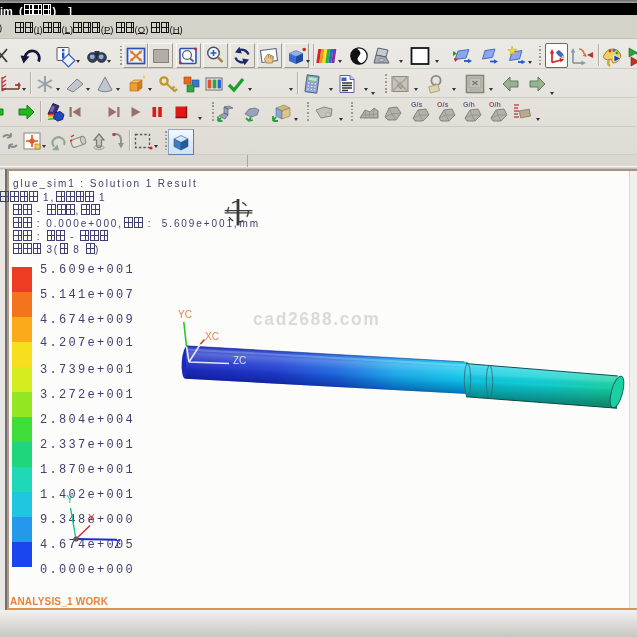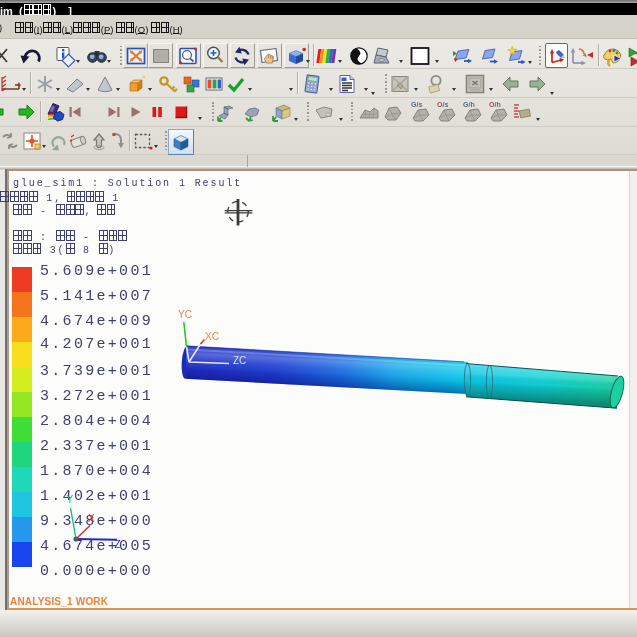--- a/index.html
+++ b/index.html
@@ -8,22 +8,22 @@
 .cj:before{content:"";position:absolute;left:0;right:0;top:4px;border-top:1px solid currentColor}
 .cj:after{content:"";position:absolute;top:0;bottom:0;left:4px;border-left:1px solid currentColor}
 .ck{display:inline-block;width:6.8px;height:8.5px;border:1px solid currentColor;margin:0 .4px;vertical-align:-.5px;position:relative}
 .ck:before{content:"";position:absolute;left:0;right:0;top:3.5px;border-top:1px solid currentColor}
 .ck:after{content:"";position:absolute;top:0;bottom:0;left:3.2px;border-left:1px solid currentColor}
 .mi{position:absolute;top:21.5px;font-size:9.5px;color:#111;white-space:nowrap}
 .ic{position:absolute;width:24px;height:24px}
 .dd{position:absolute;width:0;height:0;border-left:2.6px solid transparent;border-right:2.6px solid transparent;border-top:3.5px solid #333}
 .sep{position:absolute;width:1px;background:#b3b0a9;border-right:1px solid #f2f0ec}
 .hdl{position:absolute;width:2px;background-image:repeating-linear-gradient(#9a978f 0 1.5px,transparent 1.5px 3.5px)}
-.mono{font-family:Liberation Mono, monospace;color:#3f3f70;font-size:10px;white-space:nowrap;letter-spacing:1.9px}
-.leg{position:absolute;left:40px;font-family:"Liberation Mono",monospace;color:#3f3f70;font-size:15px;letter-spacing:2.3px;white-space:nowrap}
+.mono{font-family:Liberation Sans, sans-serif;color:#3f3f70;font-size:10px;white-space:nowrap;letter-spacing:1.9px}
+.leg{position:absolute;left:40px;font-family:"Liberation Mono",monospace;color:#3f3f70;font-size:12px;letter-spacing:2.3px;white-space:nowrap}
 .btn{position:absolute;width:25px;height:25px;background:#e7e4dd;border:1px solid;border-color:#f8f7f4 #9d9a93 #9d9a93 #f8f7f4;box-sizing:border-box}
 .ml{position:absolute;font-size:7px;font-weight:bold;color:#5a6a8a;letter-spacing:0}
 </style></head><body>
 <div id="app">
 
 <div class="abs" style="left:0;top:0;width:637px;height:3px;background:linear-gradient(#6d6d6d,#a8a8a8)"></div>
 <div class="abs" style="left:0;top:3px;width:637px;height:12px;background:#000"></div>
 <div class="abs" style="left:0;top:3.5px;color:#fff;font-size:11px;font-weight:bold;white-space:nowrap">im&nbsp;&nbsp;(<span style="margin:0 1px"><i class="cj"></i><i class="cj"></i><i class="cj"></i></span>)&nbsp;&nbsp;&nbsp;&nbsp;]</div>
 
 <div class="abs" style="left:0;top:15px;width:637px;height:23px;background:#d5d2ca;border-bottom:1px solid #c2bfb8"></div>
@@ -449,20 +449,21 @@
 <div class="abs" style="left:7px;top:169px;width:630px;height:2px;background:#ab927e"></div>
 <div class="abs" style="left:7px;top:171px;width:2px;height:439px;background:#b49a84"></div>
 <div class="abs" style="left:629px;top:171px;width:1px;height:439px;background:#ded6cc"></div>
 <div class="abs" style="left:9px;top:171px;width:620px;height:437px;background:#fcfcfa"></div>
 <div class="abs" style="left:7px;top:608px;width:630px;height:2px;background:#dc9454"></div>
 <div class="abs" style="left:630px;top:171px;width:7px;height:437px;background:#f1f0ed"></div>
 
 <div class="abs mono" style="left:13px;top:178px">glue_sim1 : Solution 1 Result</div>
 <div class="abs mono" style="left:0;top:191px"><i class="ck"></i><i class="ck"></i><i class="ck"></i><i class="ck"></i> 1<span style="letter-spacing:0">, </span><i class="ck"></i><i class="ck"></i><i class="ck"></i><i class="ck"></i> 1</div>
 <div class="abs mono" style="left:13px;top:204px"><i class="ck"></i><i class="ck"></i> - <i class="ck"></i><i class="ck"></i><i class="ck"></i><span style="letter-spacing:0">, </span><i class="ck"></i><i class="ck"></i></div>
+<div class="abs mono" style="left:13px;top:217px"><i class="ck"></i><i class="ck"></i> : 0.000e+000<span style="letter-spacing:0">, </span><i class="ck"></i><i class="ck"></i> :&nbsp; 5.609e+001<span style="letter-spacing:0">, </span>mm</div>
 <div class="abs mono" style="left:13px;top:230px"><i class="ck"></i><i class="ck"></i> : <i class="ck"></i><i class="ck"></i> - <i class="ck"></i><i class="ck"></i><i class="ck"></i></div>
 <div class="abs mono" style="left:13px;top:243px"><i class="ck"></i><i class="ck"></i><i class="ck"></i> 3(<i class="ck"></i> 8 <i class="ck"></i>)</div>
 
 <div class="abs" style="left:12px;top:267px;width:20px;height:300px">
 <div style="height:25px;background:#ee3b23"></div>
 <div style="height:25px;background:#f4741d"></div>
 <div style="height:25px;background:#fbab19"></div>
 <div style="height:25px;background:#f8df1e"></div>
 <div style="height:25px;background:#d5ed1f"></div>
 <div style="height:25px;background:#93e622"></div>
@@ -474,26 +475,27 @@
 <div style="height:25px;background:#1845ee"></div>
 </div>
 <div class="leg" style="top:263px">5.609e+001</div>
 <div class="leg" style="top:288px">5.141e+007</div>
 <div class="leg" style="top:313px">4.674e+009</div>
 <div class="leg" style="top:336px">4.207e+001</div>
 <div class="leg" style="top:363px">3.739e+001</div>
 <div class="leg" style="top:388px">3.272e+001</div>
 <div class="leg" style="top:413px">2.804e+004</div>
 <div class="leg" style="top:438px">2.337e+001</div>
-<div class="leg" style="top:463px">1.870e+004</div>
+<div class="leg" style="top:463px">1.870e+001</div>
 <div class="leg" style="top:488px">1.402e+001</div>
 <div class="leg" style="top:513px">9.348e+000</div>
 <div class="leg" style="top:538px">4.674e+005</div>
 <div class="leg" style="top:563px">0.000e+000</div>
 
+<div class="abs" style="left:253px;top:309px;font-size:17.5px;font-weight:bold;color:#dadada;letter-spacing:1.6px">cad2688.com</div>
 
 <svg class="abs" style="left:0;top:0" width="637" height="637" viewBox="0 0 637 637">
 <defs>
 <linearGradient id="gx" gradientUnits="userSpaceOnUse" x1="186" y1="0" x2="464" y2="0">
 <stop offset="0" stop-color="#2130c8"></stop>
           <stop offset="0.32" stop-color="#1f3ed2"></stop>
 <stop offset="0.55" stop-color="#1a68e0"></stop>
           <stop offset="0.75" stop-color="#12a4e8"></stop>
 <stop offset="1" stop-color="#08c6ea"></stop>
         </linearGradient>

